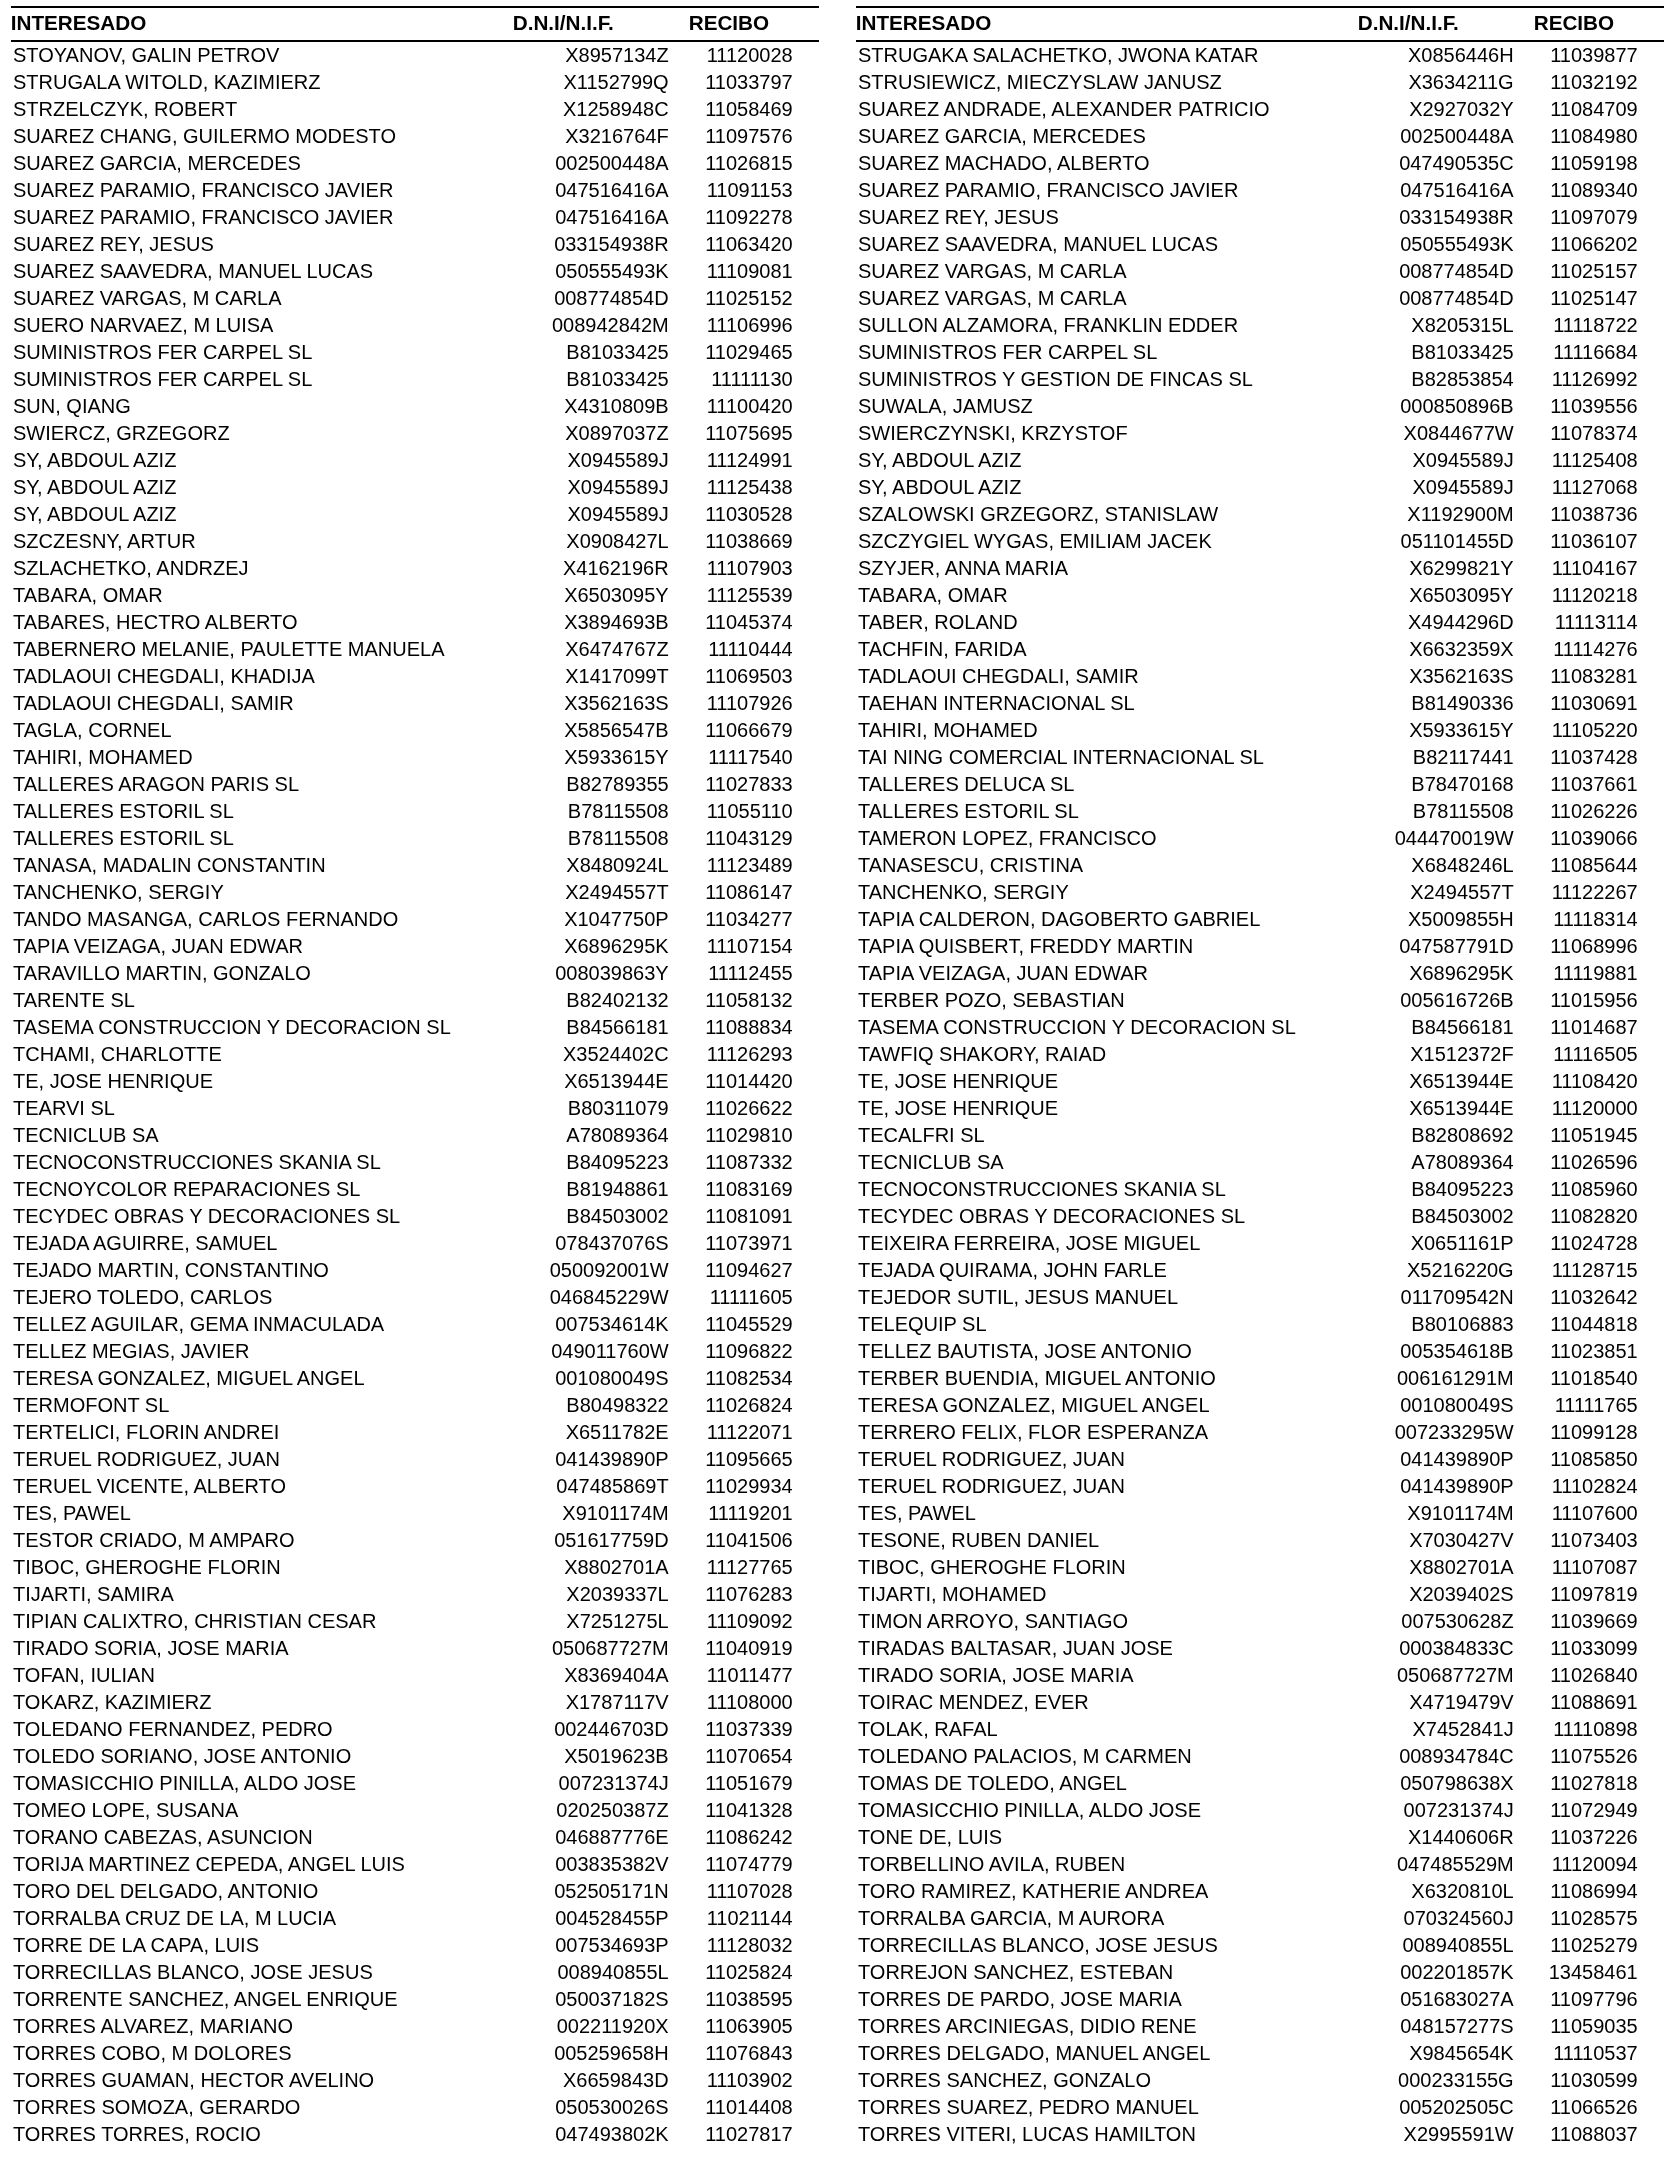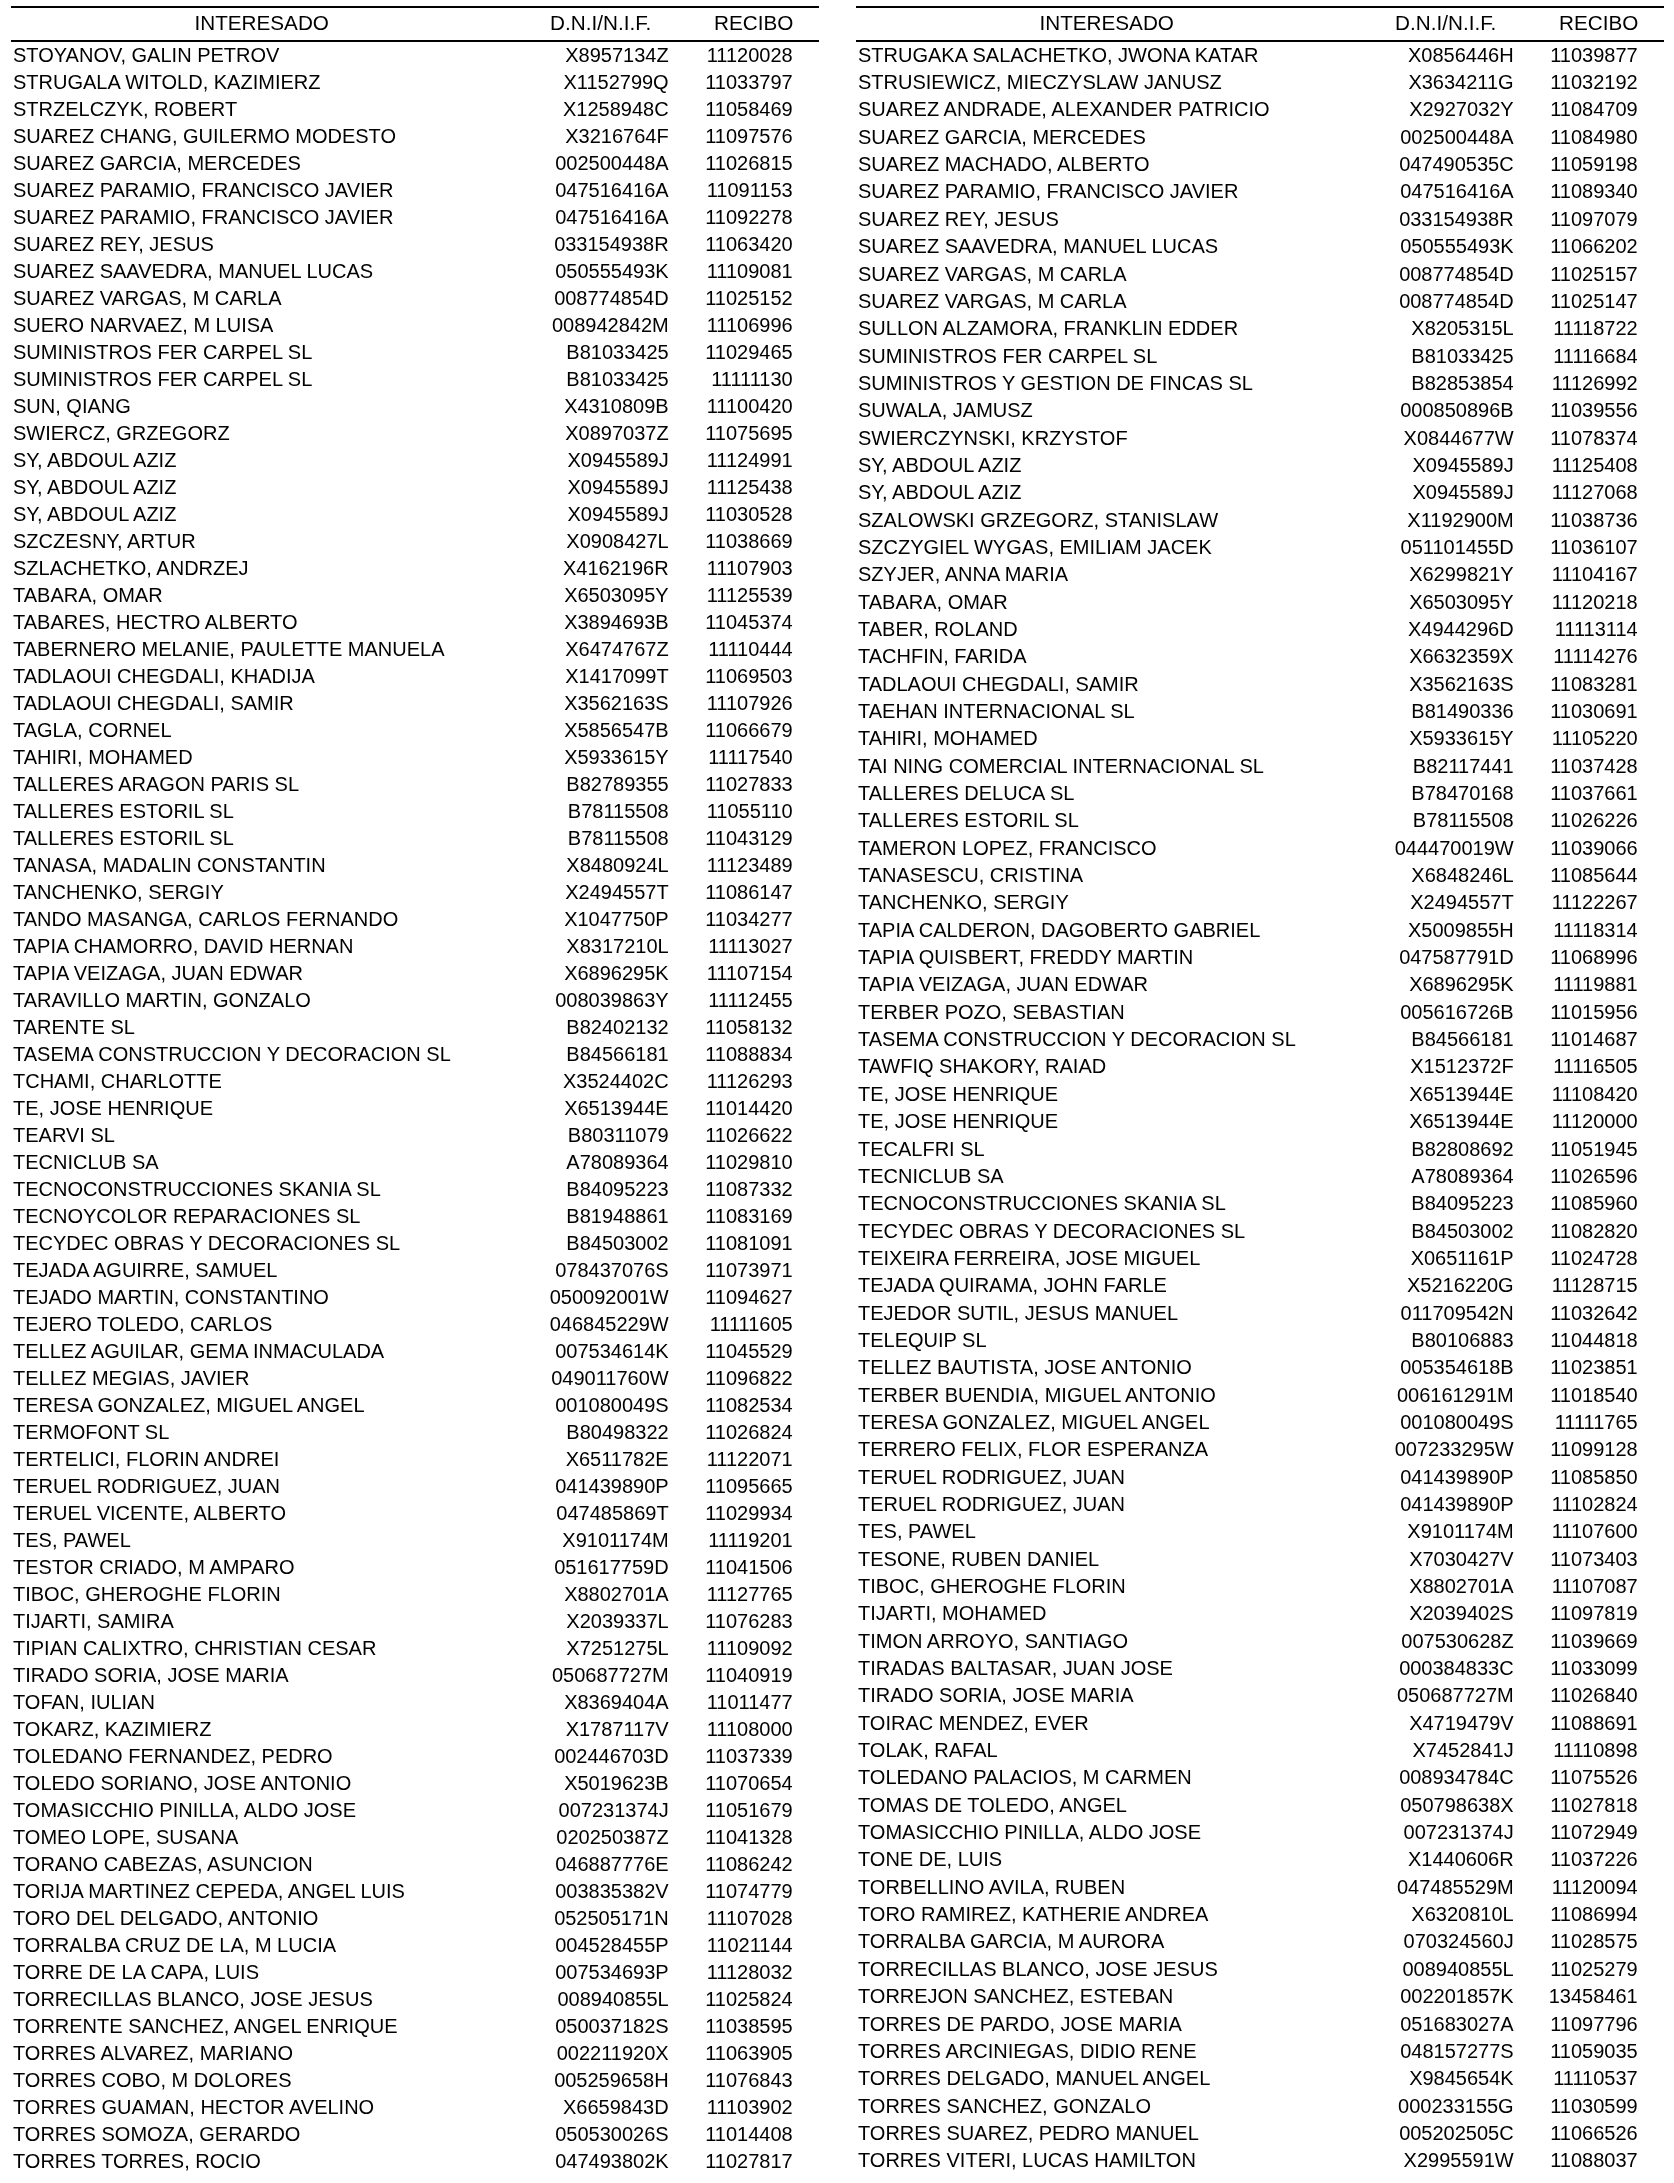--- a/index.html
+++ b/index.html
@@ -20,22 +20,22 @@
     width: 808px;
     border-collapse: collapse;
     table-layout: fixed;
   }
   col.c-name { width: 502px; }
   col.c-dni { width: 176px; }
   col.c-recibo { width: 130px; }
   th {
     font-size: 20.7px;
     line-height: 23px;
-    font-weight: normal;
-    text-align: center;
+    font-weight: bold;
+    text-align: left;
     border-top: 2.3px solid #000;
     border-bottom: 2.3px solid #000;
     padding: 3.1px 0 5.4px 0;
     white-space: nowrap;
     overflow: hidden;
   }
   td {
     font-size: 20px;
     line-height: 27px;
     height: 27px;
@@ -225,25 +225,20 @@
           <td class="name">TANCHENKO, SERGIY</td>
           <td class="dni">X2494557T</td>
           <td class="recibo">11086147</td>
         </tr>
         <tr>
           <td class="name">TANDO MASANGA, CARLOS FERNANDO</td>
           <td class="dni">X1047750P</td>
           <td class="recibo">11034277</td>
         </tr>
         <tr>
-          <td class="name">TAPIA CHAMORRO, DAVID HERNAN</td>
-          <td class="dni">X8317210L</td>
-          <td class="recibo">11113027</td>
-        </tr>
-        <tr>
           <td class="name">TAPIA VEIZAGA, JUAN EDWAR</td>
           <td class="dni">X6896295K</td>
           <td class="recibo">11107154</td>
         </tr>
         <tr>
           <td class="name">TARAVILLO MARTIN, GONZALO</td>
           <td class="dni">008039863Y</td>
           <td class="recibo">11112455</td>
         </tr>
         <tr>

